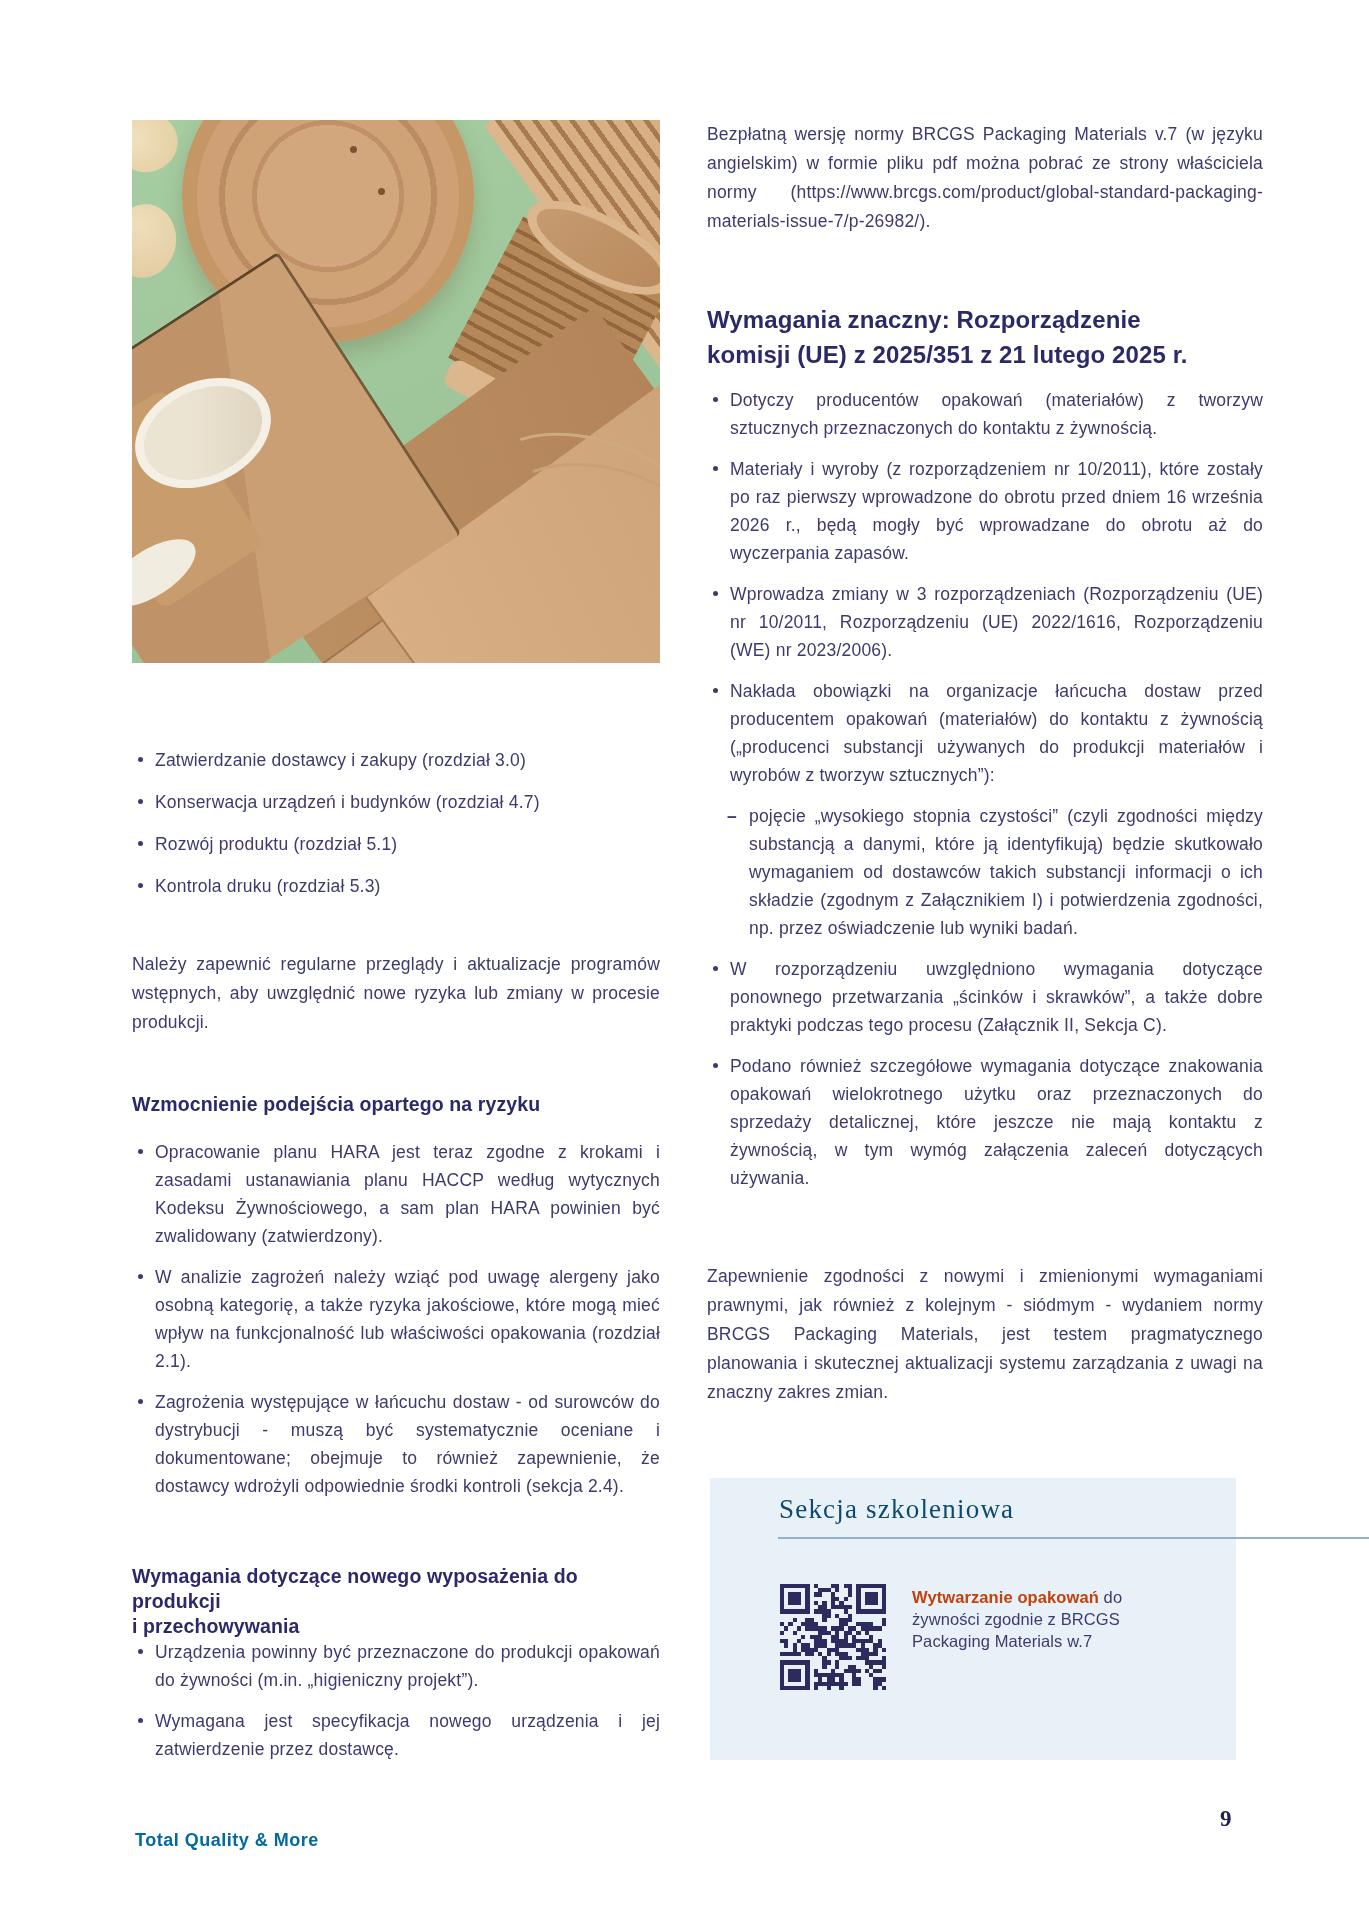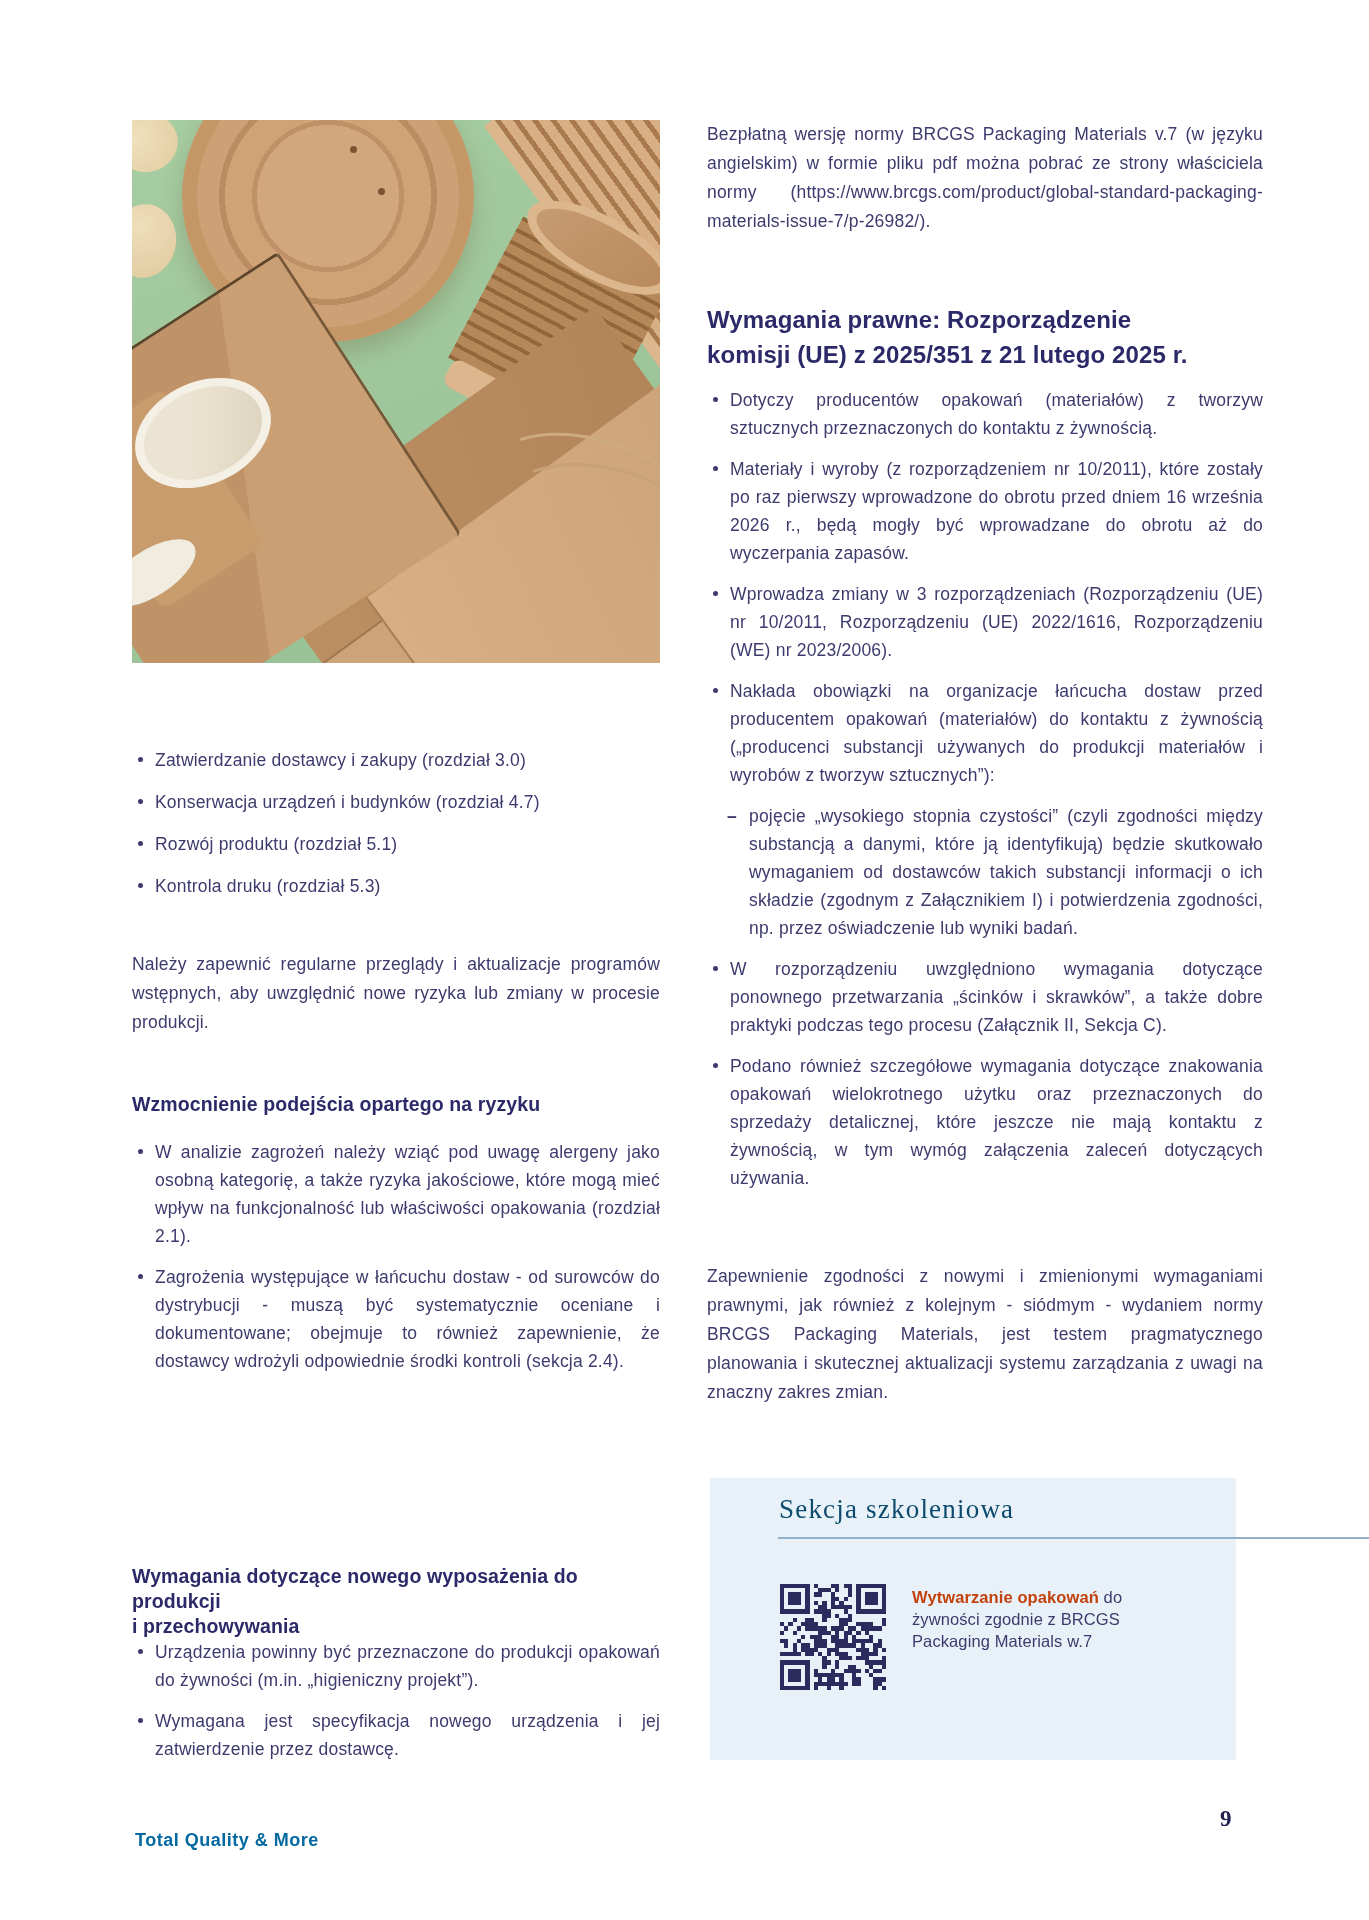--- a/index.html
+++ b/index.html
@@ -126,39 +126,40 @@
     <ul class="bullets blk" style="top:626px;">
       <li class="single">Zatwierdzanie dostawcy i zakupy (rozdział 3.0)</li>
       <li class="single">Konserwacja urządzeń i budynków (rozdział 4.7)</li>
       <li class="single">Rozwój produktu (rozdział 5.1)</li>
       <li class="single">Kontrola druku (rozdział 5.3)</li>
     </ul>
     <p class="para blk" style="top:830px;">Należy zapewnić regularne przeglądy i aktualizacje programów wstępnych, aby uwzględnić nowe ryzyka lub zmiany w procesie produkcji.</p>
 
     <h3 class="left-head blk" style="top:972px;">Wzmocnienie podejścia opartego na ryzyku</h3>
     <ul class="bullets blk" style="top:1018px;">
+      <li>Opracowanie planu HARA jest teraz zgodne z krokami i zasadami ustanawiania planu HACCP według wytycznych Kodeksu Żywnościowego, a sam plan HARA powinien być zwalidowany (zatwierdzony).</li>
       <li>W analizie zagrożeń należy wziąć pod uwagę alergeny jako osobną kategorię, a także ryzyka jakościowe, które mogą mieć wpływ na funkcjonalność lub właściwości opakowania (rozdział 2.1).</li>
       <li>Zagrożenia występujące w łańcuchu dostaw - od surowców do dystrybucji - muszą być systematycznie oceniane i dokumentowane; obejmuje to również zapewnienie, że dostawcy wdrożyli odpowiednie środki kontroli (sekcja 2.4).</li>
     </ul>
 
     <h3 class="left-head blk" style="top:1444px;">
       <span>Wymagania dotyczące nowego wyposażenia do produkcji</span><br>
       <span>i przechowywania</span>
     </h3>
     <ul class="bullets blk" style="top:1518px;">
       <li>Urządzenia powinny być przeznaczone do produkcji opakowań do żywności (m.in. „higieniczny projekt”).</li>
       <li>Wymagana jest specyfikacja nowego urządzenia i jej zatwierdzenie przez dostawcę.</li>
     </ul>
   </div>
 
   <div class="col col-right">
     <p class="para blk" style="top:0;"><span>Bezpłatną wersję normy BRCGS Packaging Materials v.7 (w języku angielskim) w formie pliku pdf można pobrać ze strony właściciela normy (</span><a href="#">https://www.brcgs.com/product/global-standard-packaging-materials-issue-7/p-26982/</a><span>).</span></p>
 
     <h2 class="right-head blk" style="top:182px;">
-      <span>Wymagania prawne: Rozporządzenie</span><br>
+      <span>Wymagania znaczny: Rozporządzenie</span><br>
       <span>komisji (UE) z 2025/351 z 21 lutego 2025 r.</span>
     </h2>
 
     <ul class="bullets blk" style="top:266px;">
       <li>Dotyczy producentów opakowań (materiałów) z tworzyw sztucznych przeznaczonych do kontaktu z żywnością.</li>
       <li>Materiały i wyroby (z rozporządzeniem nr 10/2011), które zostały po raz pierwszy wprowadzone do obrotu przed dniem 16 września 2026 r., będą mogły być wprowadzane do obrotu aż do wyczerpania zapasów.</li>
       <li>Wprowadza zmiany w 3 rozporządzeniach (Rozporządzeniu (UE) nr 10/2011, Rozporządzeniu (UE) 2022/1616, Rozporządzeniu (WE) nr 2023/2006).</li>
       <li>Nakłada obowiązki na organizacje łańcucha dostaw przed producentem opakowań (materiałów) do kontaktu z żywnością („producenci substancji używanych do produkcji materiałów i wyrobów z tworzyw sztucznych”):</li>
       <li class="sub">pojęcie „wysokiego stopnia czystości” (czyli zgodności między substancją a danymi, które ją identyfikują) będzie skutkowało wymaganiem od dostawców takich substancji informacji o ich składzie (zgodnym z Załącznikiem I) i potwierdzenia zgodności, np. przez oświadczenie lub wyniki badań.</li>
       <li>W rozporządzeniu uwzględniono wymagania dotyczące ponownego przetwarzania „ścinków i skrawków”, a także dobre praktyki podczas tego procesu (Załącznik II, Sekcja C).</li>

